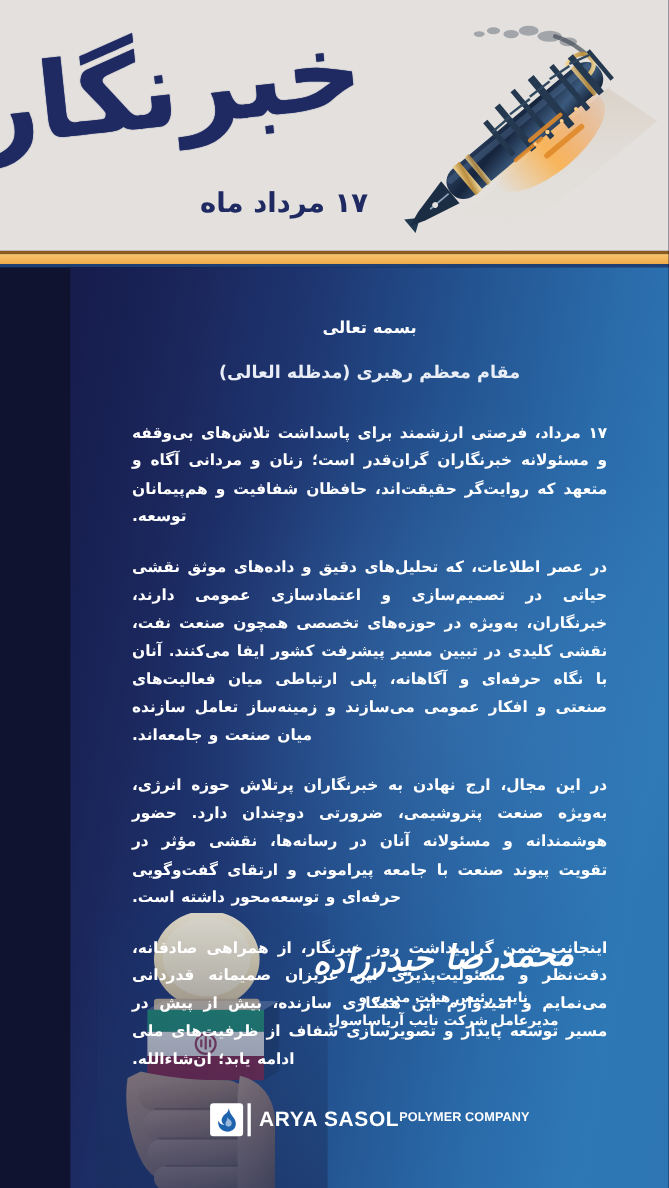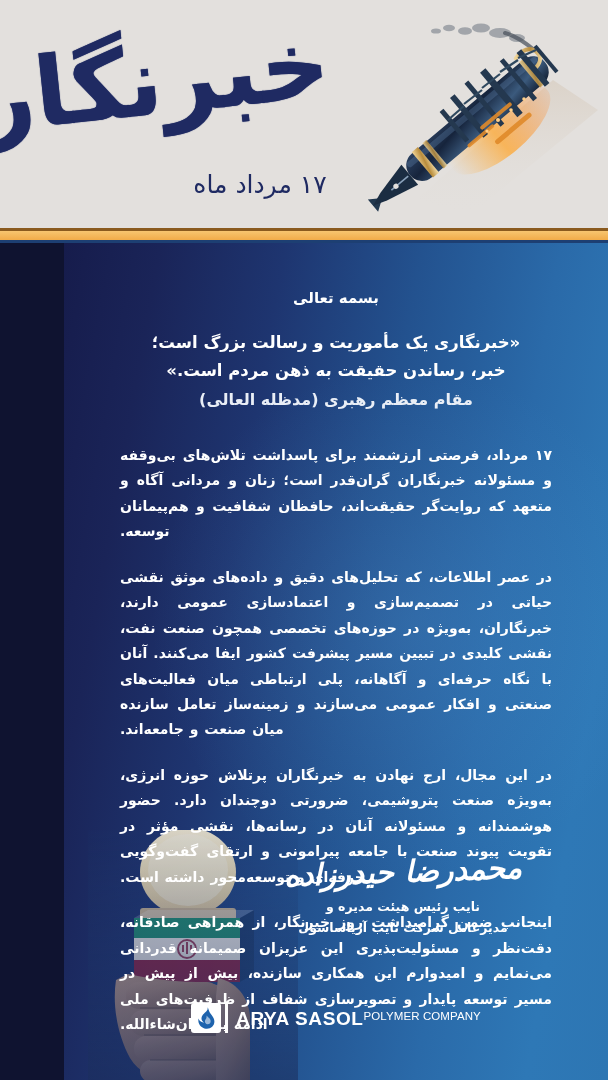--- a/index.html
+++ b/index.html
@@ -61,21 +61,21 @@
     direction:rtl;
   }
   .hdr-subline span { display:block; }
 
   .hdr-date {
     position:absolute;
     top:170px; left:185px;
     width:150px;
     text-align:center;
     font-size:25px;
-    font-weight:normal;
+    font-weight:bold;
     color:#1f2a62;
     letter-spacing:-1px;
     direction:rtl;
     white-space:nowrap;
   }
 
   
   .bar-dark {
     width:608px; height:3px;
     background:#8a5a1e;
@@ -244,21 +244,21 @@
   .logo-title {
     font-family:"Liberation Sans", sans-serif;
     font-size:19px;
     font-weight:bold;
     color:#ffffff;
     letter-spacing:.6px;
   }
   .logo-sub {
     font-family:"Liberation Sans", sans-serif;
     font-size:11.5px;
-    font-weight:normal;
+    font-weight:bold;
     color:#ffffff;
     letter-spacing:.1px;
     margin-top:2px;
   }
 </style>
 </head>
 <body>
 
 <div id="poster">
 
@@ -422,24 +422,20 @@
         <path d="M130 148 C148 152 160 166 162 186 L162 250 L128 250 L128 166 Z" fill="url(#skinG)"></path>
 
         <rect x="0" y="0" width="210" height="250" fill="url(#veil)"></rect>
       </svg>
     </div>
 
     <div class="content">
 
       <div class="bismillah">بسمه تعالی</div>
 
-      <div class="quote">
-        <span>«خبرنگاری یک مأموریت و رسالت بزرگ است؛</span>
-        <span>خبر، رساندن حقیقت به ذهن مردم است.»</span>
-      </div>
 
       <div class="quote-attr">مقام معظم رهبری (مدظله العالی)</div>
 
       <p class="para">۱۷ مرداد، فرصتی ارزشمند برای پاسداشت تلاش‌های بی‌وقفه و مسئولانه خبرنگاران گران‌قدر است؛ زنان و مردانی آگاه و متعهد که روایت‌گر حقیقت‌اند، حافظان شفافیت و هم‌پیمانان توسعه.</p>
       <p class="para">در عصر اطلاعات، که تحلیل‌های دقیق و داده‌های موثق نقشی حیاتی در تصمیم‌سازی و اعتمادسازی عمومی دارند، خبرنگاران، به‌ویژه در حوزه‌های تخصصی همچون صنعت نفت، نقشی کلیدی در تبیین مسیر پیشرفت کشور ایفا می‌کنند. آنان با نگاه حرفه‌ای و آگاهانه، پلی ارتباطی میان فعالیت‌های صنعتی و افکار عمومی می‌سازند و زمینه‌ساز تعامل سازنده میان صنعت و جامعه‌اند.</p>
       <p class="para">در این مجال، ارج نهادن به خبرنگاران پرتلاش حوزه انرژی، به‌ویژه صنعت پتروشیمی، ضرورتی دوچندان دارد. حضور هوشمندانه و مسئولانه آنان در رسانه‌ها، نقشی مؤثر در تقویت پیوند صنعت با جامعه پیرامونی و ارتقای گفت‌وگویی حرفه‌ای و توسعه‌محور داشته است.</p>
       <p class="para">اینجانب ضمن گرامیداشت روز خبرنگار، از همراهی صادقانه، دقت‌نظر و مسئولیت‌پذیری این عزیزان صمیمانه قدردانی می‌نمایم و امیدوارم این همکاری سازنده، بیش از پیش در مسیر توسعه پایدار و تصویرسازی شفاف از ظرفیت‌های ملی ادامه یابد؛ ان‌شاءالله.</p>
     </div>
 
     <div class="sign-block">

